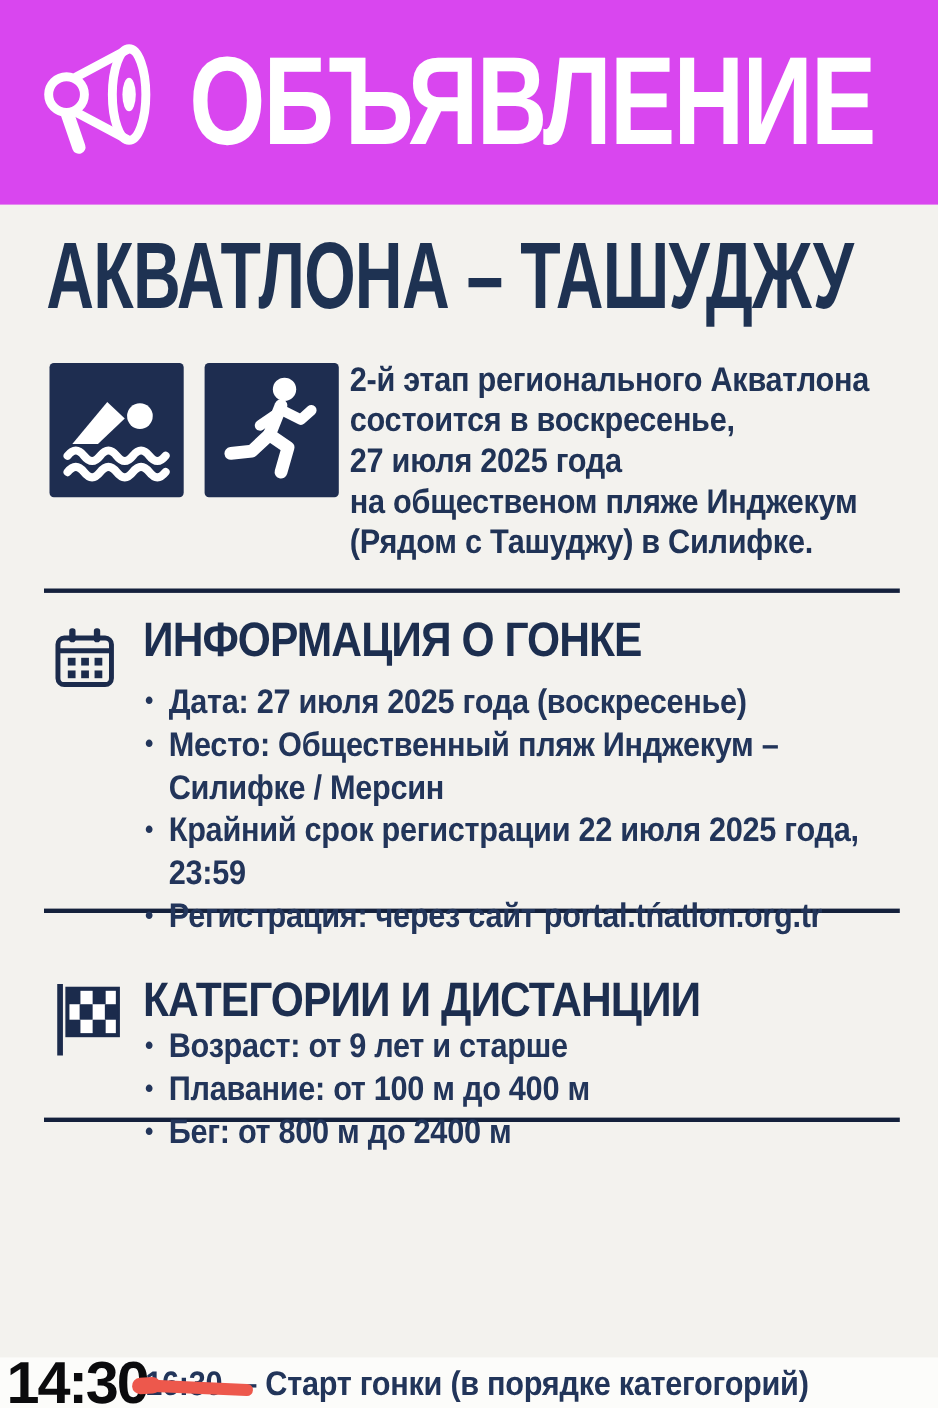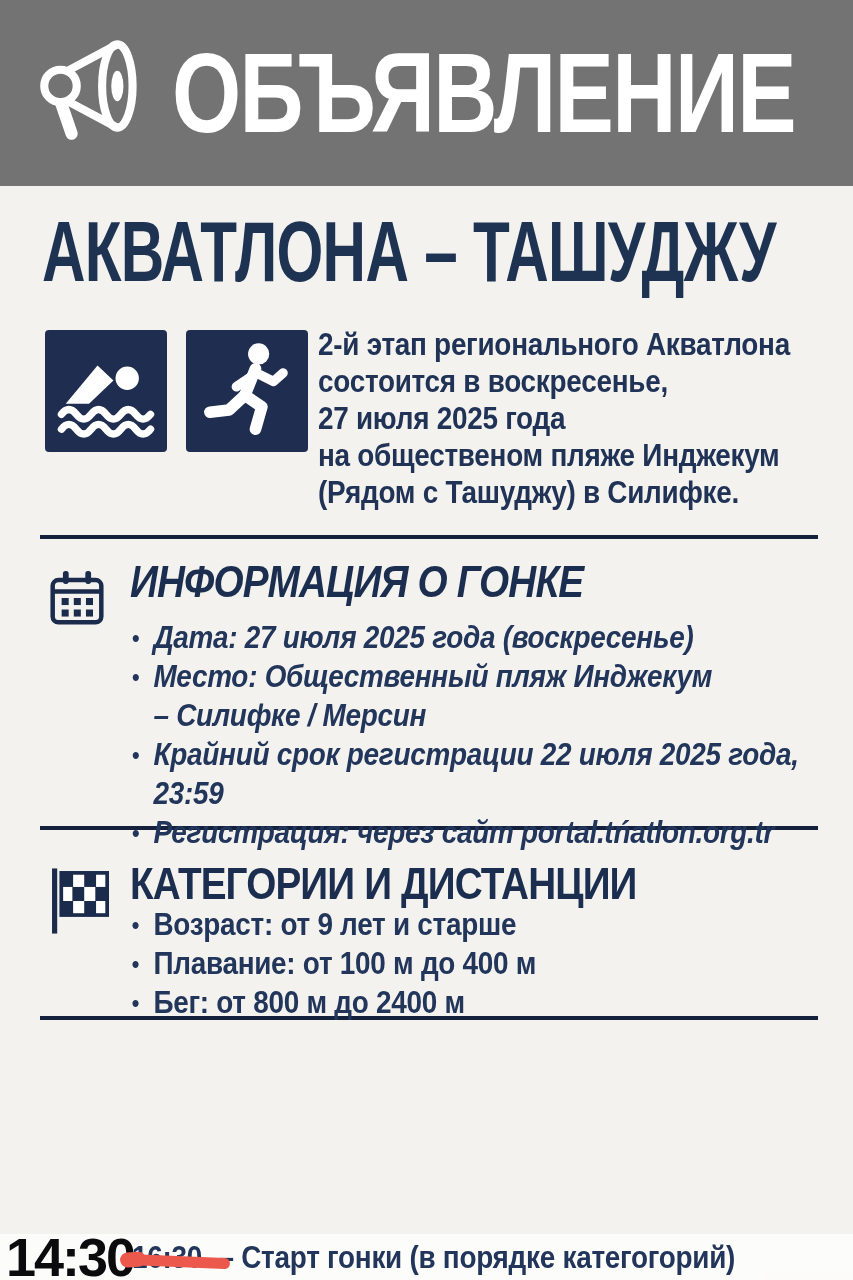--- a/index.html
+++ b/index.html
@@ -1,20 +1,20 @@
 <!DOCTYPE html>
 <html><head>
 <meta charset="utf-8">
 <style>
   html,body{margin:0;padding:0;}
   body{font-family:"Liberation Sans", sans-serif;}
   .poster{position:relative;width:853px;height:1280px;background:#F3F2EE;overflow:hidden;}
 
   
-  .banner{position:absolute;top:0;left:0;width:853px;height:186px;background:#737373;}
+  .banner{position:absolute;top:0;left:0;width:853px;height:186px;background:#d946ef;}
   .banner-icon{position:absolute;top:20px;left:28px;width:132px;height:136px;}
   .banner-title{position:absolute;top:30px;left:172px;font-size:114px;font-weight:800;color:#FFFFFF;
     white-space:nowrap;letter-spacing:-2px;transform:scaleX(0.78);transform-origin:0 0;line-height:1.1;}
 
   
   .main-title{position:absolute;top:206px;left:42px;font-size:86px;font-weight:800;color:#1E3252;
     white-space:nowrap;letter-spacing:-1px;transform:scaleX(0.70);transform-origin:0 0;line-height:1.05;}
 
   
   .sport-box{position:absolute;width:122px;height:122px;background:#1E2D50;border-radius:4px;top:330px;}
@@ -99,21 +99,21 @@
   <div class="intro-text">
     <div>2-й этап регионального Акватлона</div>
     <div>состоится в воскресенье,</div>
     <div>27 июля 2025 года</div>
     <div>на общественом пляже Инджекум</div>
     <div>(Рядом с Ташуджу) в Силифке.</div>
   </div>
 
   <div class="divider d1"></div>
 
-  <div class="sec sec1" style="top:552px;height:270px;font-style:italic;">
+  <div class="sec sec1" style="top:552px;height:270px;">
     <div class="sec-icon" style="top:4px;">
       <svg viewBox="0 0 100 100" width="64" height="84">
         <rect x="12" y="22" width="76" height="66" rx="9" fill="none" stroke="#1B2B4C" stroke-width="7"></rect>
         <line x1="12" y1="40" x2="88" y2="40" stroke="#1B2B4C" stroke-width="7"></line>
         <rect x="28" y="8" width="9" height="20" rx="4" fill="#1B2B4C"></rect>
         <rect x="63" y="8" width="9" height="20" rx="4" fill="#1B2B4C"></rect>
         <rect x="26" y="50" width="11" height="11" fill="#1B2B4C"></rect>
         <rect x="45" y="50" width="11" height="11" fill="#1B2B4C"></rect>
         <rect x="64" y="50" width="11" height="11" fill="#1B2B4C"></rect>
         <rect x="26" y="68" width="11" height="11" fill="#1B2B4C"></rect>
@@ -125,21 +125,21 @@
     <ul class="bullets">
       <li>Дата: 27 июля 2025 года (воскресенье)</li>
       <li>Место: Общественный пляж Инджекум – Силифке / Мерсин</li>
       <li>Крайний срок регистрации 22 июля 2025 года, 23:59</li>
       <li>Регистрация: через сайт portal.tńatlon.org.tr</li>
     </ul>
   </div>
 
   <div class="divider d2"></div>
 
-  <div class="sec sec2" style="top:858px;height:170px;">
+  <div class="sec sec2" style="top:884px;height:170px;">
     <div class="sec-icon" style="top:2px;">
       <svg viewBox="0 0 100 100" width="74" height="82">
         <line x1="13" y1="6" x2="13" y2="94" stroke="#1B2B4C" stroke-width="7"></line>
         <rect x="22" y="12" width="62" height="57" fill="#FFFFFF" stroke="#1B2B4C" stroke-width="5"></rect>
         <rect x="22" y="12" width="16" height="19" fill="#1B2B4C"></rect>
         <rect x="53" y="12" width="16" height="19" fill="#1B2B4C"></rect>
         <rect x="37" y="31" width="16" height="19" fill="#1B2B4C"></rect>
         <rect x="68" y="31" width="16" height="19" fill="#1B2B4C"></rect>
         <rect x="22" y="50" width="16" height="19" fill="#1B2B4C"></rect>
         <rect x="53" y="50" width="16" height="19" fill="#1B2B4C"></rect>

